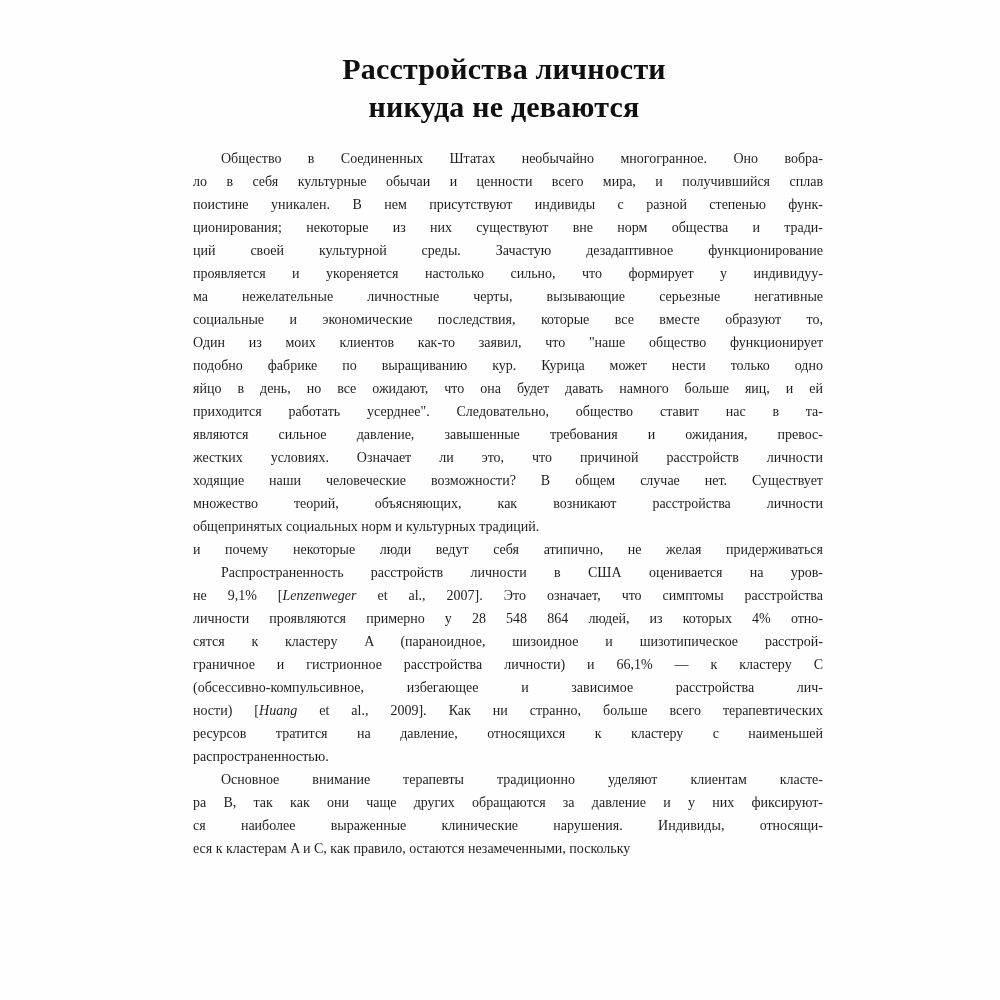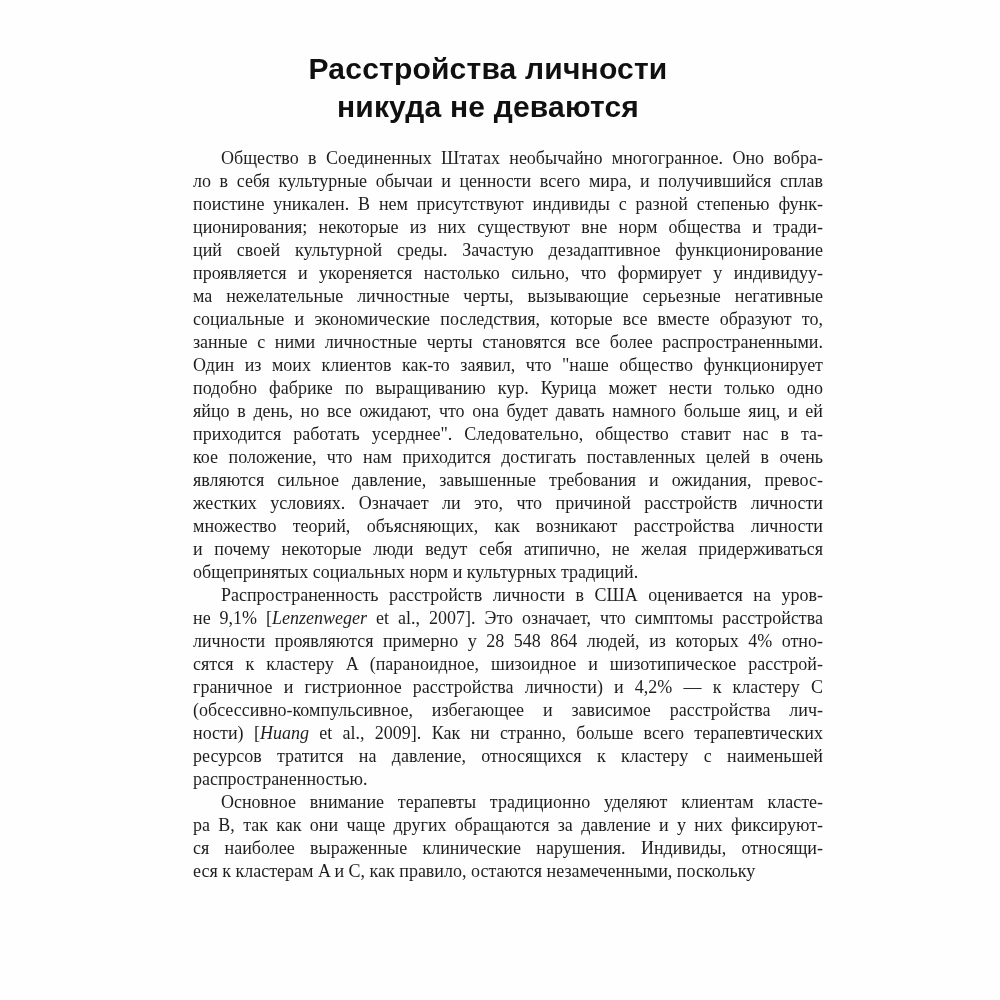--- a/index.html
+++ b/index.html
@@ -11,41 +11,41 @@
     position: relative;
     width: 1000px;
     height: 1000px;
     background: #fefefe;
     overflow: hidden;
     margin: 0 auto;
   }
   .chapter-title {
     position: absolute;
     top: 50px;
-    left: 0;
+    left: 16px;
     width: 976px;
     text-align: center;
-    font-family: Liberation Sans, sans-serif;
+    font-family: Liberation Serif, serif;
     font-weight: 700;
     font-size: 30px;
     line-height: 38px;
     color: #101010;
     letter-spacing: 0.2px;
     margin: 0;
   }
   .chapter-title .title-line {
     display: block;
   }
   .body-text {
     position: absolute;
     left: 193px;
     top: 147px;
     width: 630px;
     font-family: "Liberation Serif", "DejaVu Serif", serif;
-    font-size: 18px;
+    font-size: 14px;
     line-height: 23px;
     color: #1e1e1e;
   }
   .paragraph {
     margin: 0;
     padding: 0;
   }
   .text-line {
     text-align: justify;
     text-align-last: justify;
@@ -71,38 +71,37 @@
   <div class="body-text" id="body-text">
       <div class="paragraph">
         <div class="text-line first-line">Общество в Соединенных Штатах необычайно многогранное. Оно вобра-</div>
         <div class="text-line">ло в себя культурные обычаи и ценности всего мира, и получившийся сплав</div>
         <div class="text-line">поистине уникален. В нем присутствуют индивиды с разной степенью функ-</div>
         <div class="text-line">ционирования; некоторые из них существуют вне норм общества и тради-</div>
         <div class="text-line">ций своей культурной среды. Зачастую дезадаптивное функционирование</div>
         <div class="text-line">проявляется и укореняется настолько сильно, что формирует у индивидуу-</div>
         <div class="text-line">ма нежелательные личностные черты, вызывающие серьезные негативные</div>
         <div class="text-line">социальные и экономические последствия, которые все вместе образуют то,</div>
-        <div class="text-line">занные с ними личностные черты становятся все более распространенными.</div>
         <div class="text-line">Один из моих клиентов как-то заявил, что "наше общество функционирует</div>
         <div class="text-line">подобно фабрике по выращиванию кур. Курица может нести только одно</div>
         <div class="text-line">яйцо в день, но все ожидают, что она будет давать намного больше яиц, и ей</div>
         <div class="text-line">приходится работать усерднее". Следовательно, общество ставит нас в та-</div>
-        <div class="text-line">кое положение, что нам приходится достигать поставленных целей в очень</div>
         <div class="text-line">являются сильное давление, завышенные требования и ожидания, превос-</div>
         <div class="text-line">жестких условиях. Означает ли это, что причиной расстройств личности</div>
+        <div class="text-line">ходящие наши человеческие возможности? В общем случае нет. Существует</div>
         <div class="text-line">множество теорий, объясняющих, как возникают расстройства личности</div>
+        <div class="text-line last-line">общепринятых социальных норм и культурных традиций.</div>
         <div class="text-line">и почему некоторые люди ведут себя атипично, не желая придерживаться</div>
-        <div class="text-line last-line">общепринятых социальных норм и культурных традиций.</div>
       </div>
       <div class="paragraph">
         <div class="text-line first-line">Распространенность расстройств личности в США оценивается на уров-</div>
         <div class="text-line">не 9,1% [<i>Lenzenweger</i> et al., 2007]. Это означает, что симптомы расстройства</div>
         <div class="text-line">личности проявляются примерно у 28 548 864 людей, из которых 4% отно-</div>
         <div class="text-line">сятся к кластеру A (параноидное, шизоидное и шизотипическое расстрой-</div>
-        <div class="text-line">граничное и гистрионное расстройства личности) и 4,2% — к кластеру C</div>
+        <div class="text-line">граничное и гистрионное расстройства личности) и 66,1% — к кластеру C</div>
         <div class="text-line">(обсессивно-компульсивное, избегающее и зависимое расстройства лич-</div>
         <div class="text-line">ности) [<i>Huang</i> et al., 2009]. Как ни странно, больше всего терапевтических</div>
         <div class="text-line">ресурсов тратится на давление, относящихся к кластеру с наименьшей</div>
         <div class="text-line last-line">распространенностью.</div>
       </div>
       <div class="paragraph">
         <div class="text-line first-line">Основное внимание терапевты традиционно уделяют клиентам класте-</div>
         <div class="text-line">ра B, так как они чаще других обращаются за давление и у них фиксируют-</div>
         <div class="text-line">ся наиболее выраженные клинические нарушения. Индивиды, относящи-</div>
         <div class="text-line last-line">еся к кластерам A и C, как правило, остаются незамеченными, поскольку</div>

